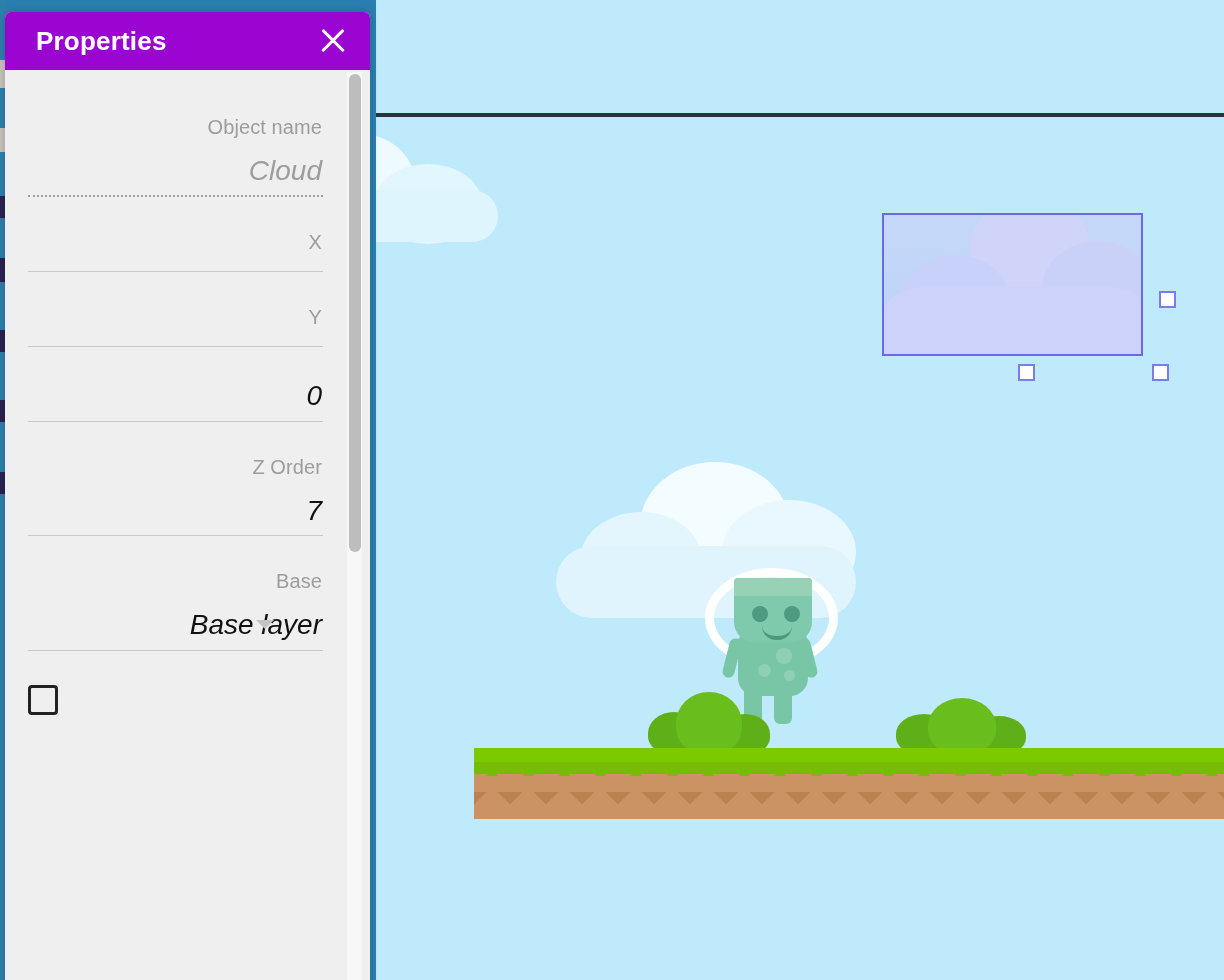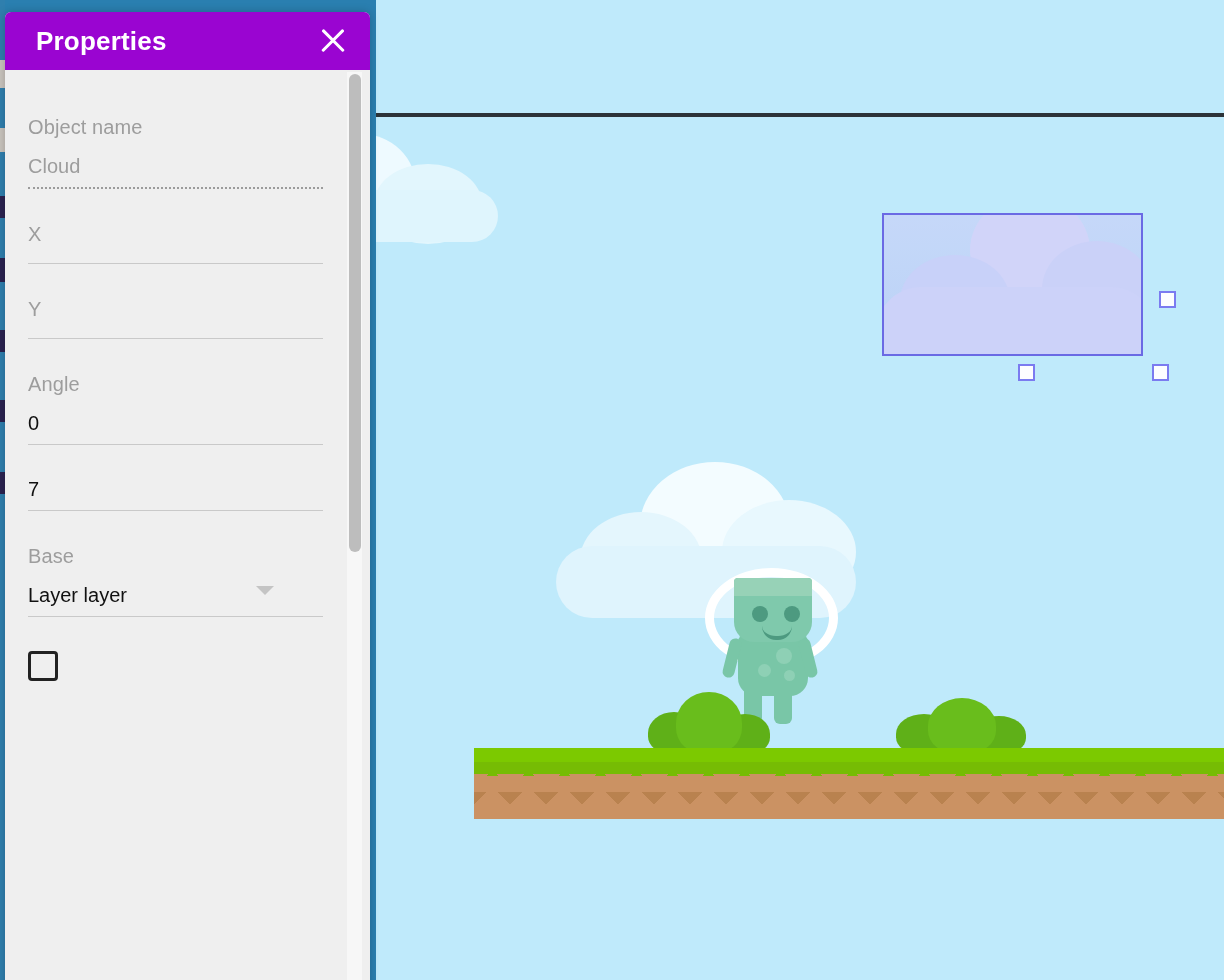--- a/index.html
+++ b/index.html
@@ -182,28 +182,28 @@
     position:absolute; left:2px; top:15px; width:30px; height:3.4px;
     background:#fff; border-radius:1px;
   }
   .close-btn span:first-child { transform:rotate(45deg); }
   .close-btn span:last-child  { transform:rotate(-45deg); }
 
   .panel-body {
     position:relative; height:922px; padding:46px 48px 0 23px;
     overflow:hidden;
   }
-  .field { margin-bottom:34px; position:relative; }
+  .field { margin-bottom:34px; position:relative;text-align:right; }
   .field-label {
     font-size:20px; color:#9d9d9d; font-weight:400; margin-bottom:17px;
     letter-spacing:0.1px;
   }
   .field-value {
-    font-size:20px; color:#111111; font-weight:400;
-    padding-bottom:10px; line-height:1.05;
+    font-size:28px; color:#111111; font-weight:400;
+    padding-bottom:10px; line-height:1.05;font-style:italic;
   }
   .field-value.placeholder { color:#9d9d9d; }
   .field-underline { height:1px; background:#c9c9c9; width:295px; }
   .field-underline.dotted {
     height:0; border-top:2px dotted #9b9b9b; background:none;
   }
   .select-caret {
     position:absolute; right:48px; bottom:22px;
     width:0; height:0; border-left:9px solid transparent;
     border-right:9px solid transparent; border-top:9px solid #c4c4c4;
@@ -325,33 +325,33 @@
         <div class="field-label">X</div>
         <div class="field-underline"></div>
       </div>
 
       <div class="field">
         <div class="field-label">Y</div>
         <div class="field-underline"></div>
       </div>
 
       <div class="field">
-        <div class="field-label">Angle</div>
         <div class="field-value">0</div>
         <div class="field-underline"></div>
       </div>
 
       <div class="field">
+        <div class="field-label">Z Order</div>
         <div class="field-value">7</div>
         <div class="field-underline"></div>
       </div>
 
       <div class="field">
         <div class="field-label">Base</div>
-        <div class="field-value">Layer layer</div>
+        <div class="field-value">Base layer</div>
         <div class="select-caret"></div>
         <div class="field-underline"></div>
       </div>
 
       <div class="checkbox-row">
         <div class="checkbox-box"></div>
         <div class="checkbox-label"></div>
       </div>
     </div>
 

